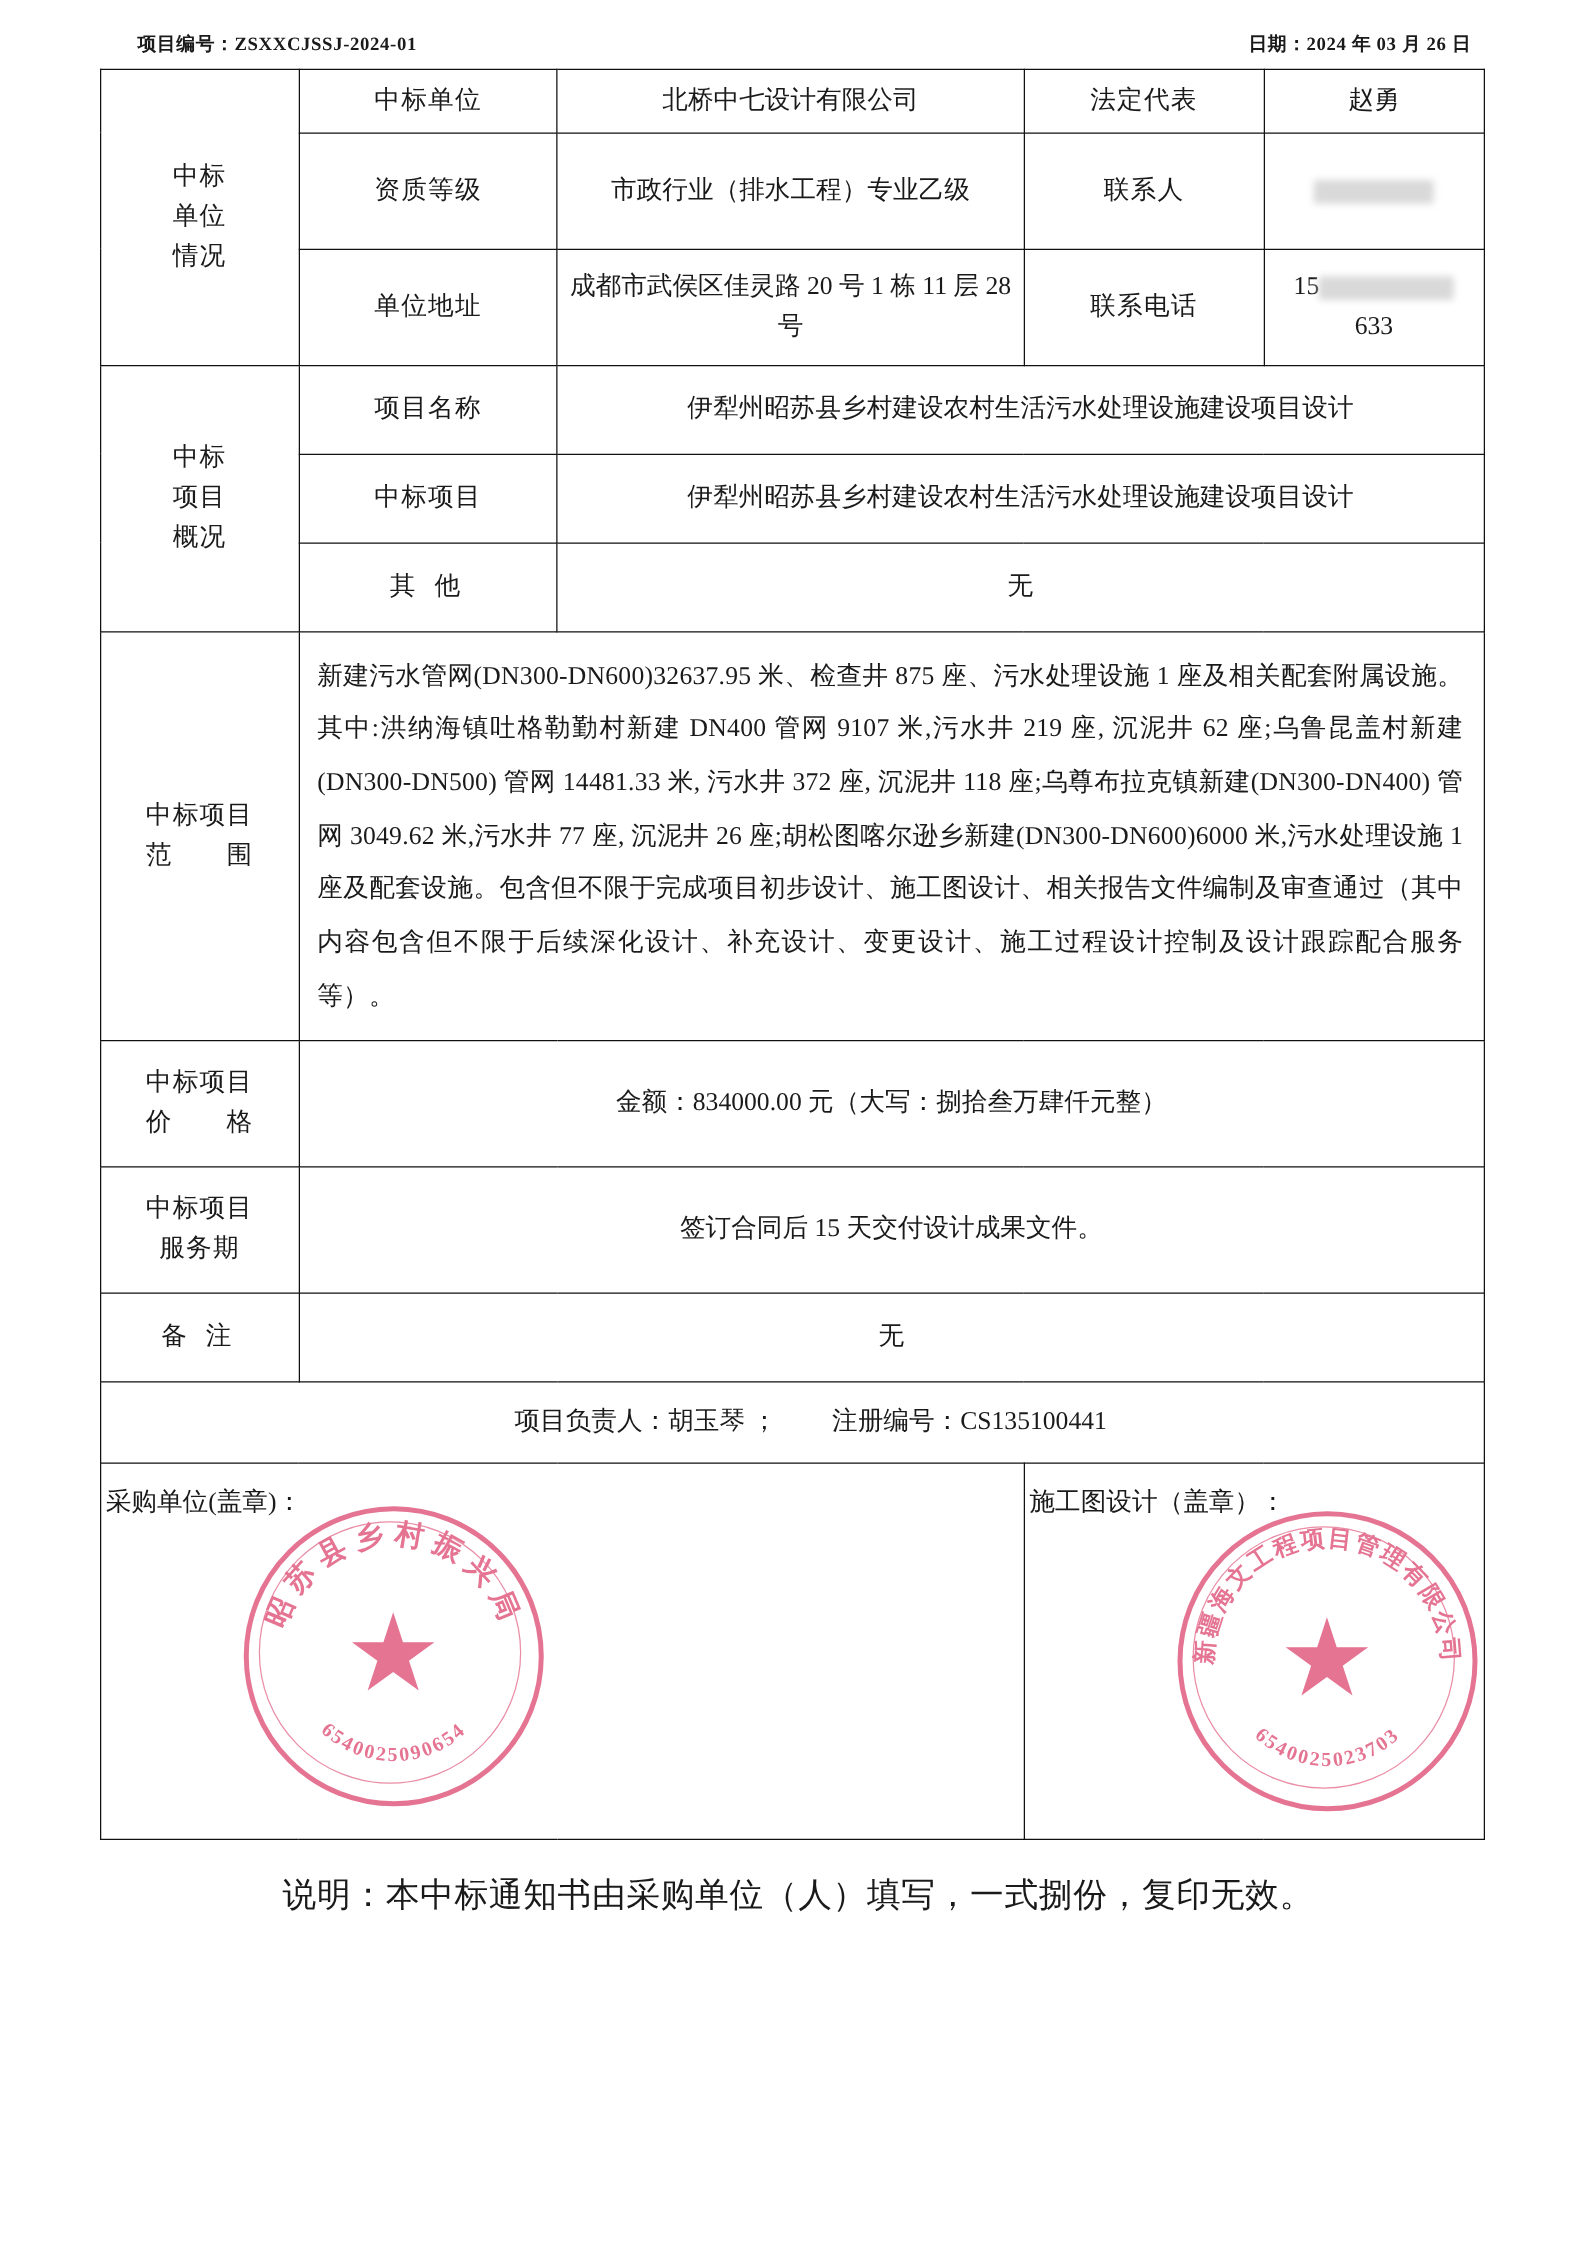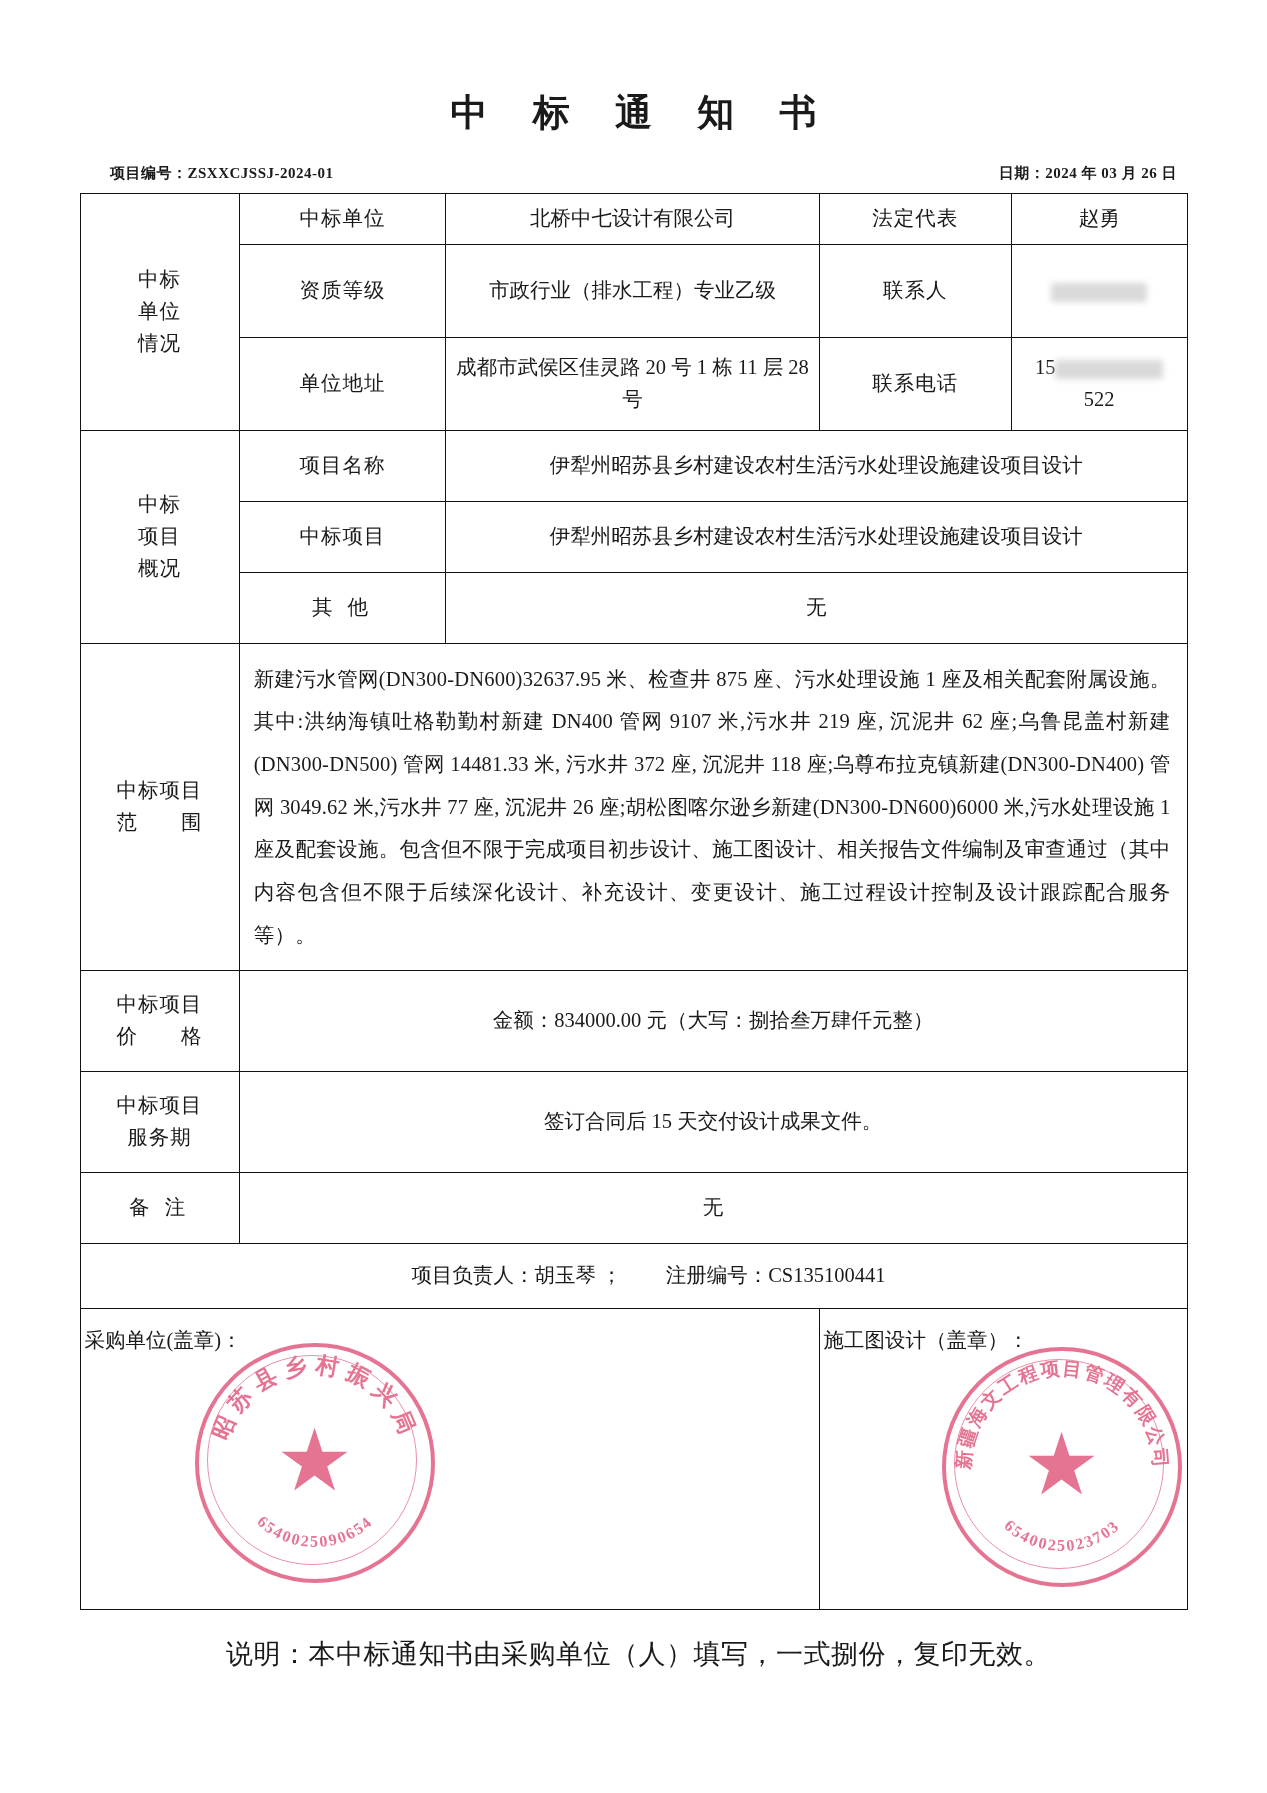--- a/index.html
+++ b/index.html
@@ -189,21 +189,20 @@
     font-size: 27px;
     letter-spacing: 0.5px;
     padding-left: 10px;
   }
 </style>
 </head>
 <body>
 
 <div class="page">
 
-  <div class="doc-title">中 标 通 知 书</div>
 
   <div class="header-line">
     <div class="proj-no">
       <span>项目编号：</span><span>ZSXXCJSSJ-2024-01</span>
     </div>
     <div class="date">
       <span>日期：</span><span>2024 年 03 月 26 日</span>
     </div>
   </div>
 
@@ -231,21 +230,21 @@
         <td class="lbl">资质等级</td>
         <td class="ctr" style="height:74px">市政行业（排水工程）专业乙级</td>
         <td class="lbl">联系人</td>
         <td class="ctr"><span class="redact w1"></span></td>
       </tr>
 
       <tr>
         <td class="lbl">单位地址</td>
         <td class="ctr" style="height:74px">成都市武侯区佳灵路 20 号 1 栋 11 层 28 号</td>
         <td class="lbl">联系电话</td>
-        <td class="ctr"><span>15</span><span class="redact w2"></span><span>522</span></td>
+        <td class="ctr"><span>15</span><span class="redact w2"></span><span>633</span></td>
       </tr>
 
       <tr>
         <td class="vgroup" rowspan="3">中标
 项目
 概况</td>
         <td class="lbl">项目名称</td>
         <td class="ctr" colspan="3" style="height:52px">伊犁州昭苏县乡村建设农村生活污水处理设施建设项目设计</td>
       </tr>
       <tr>

